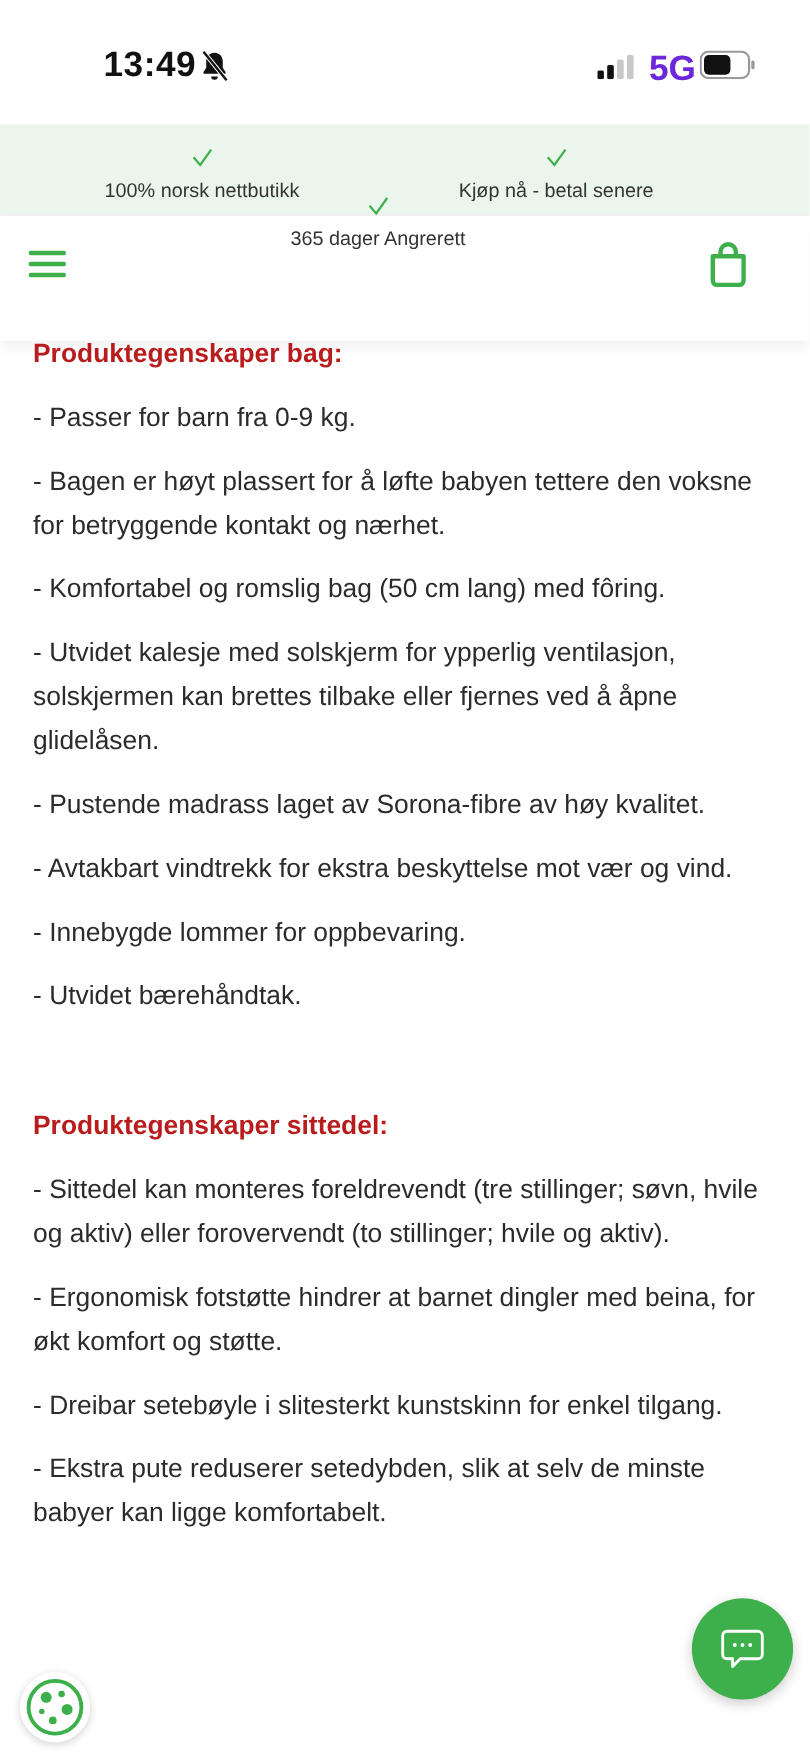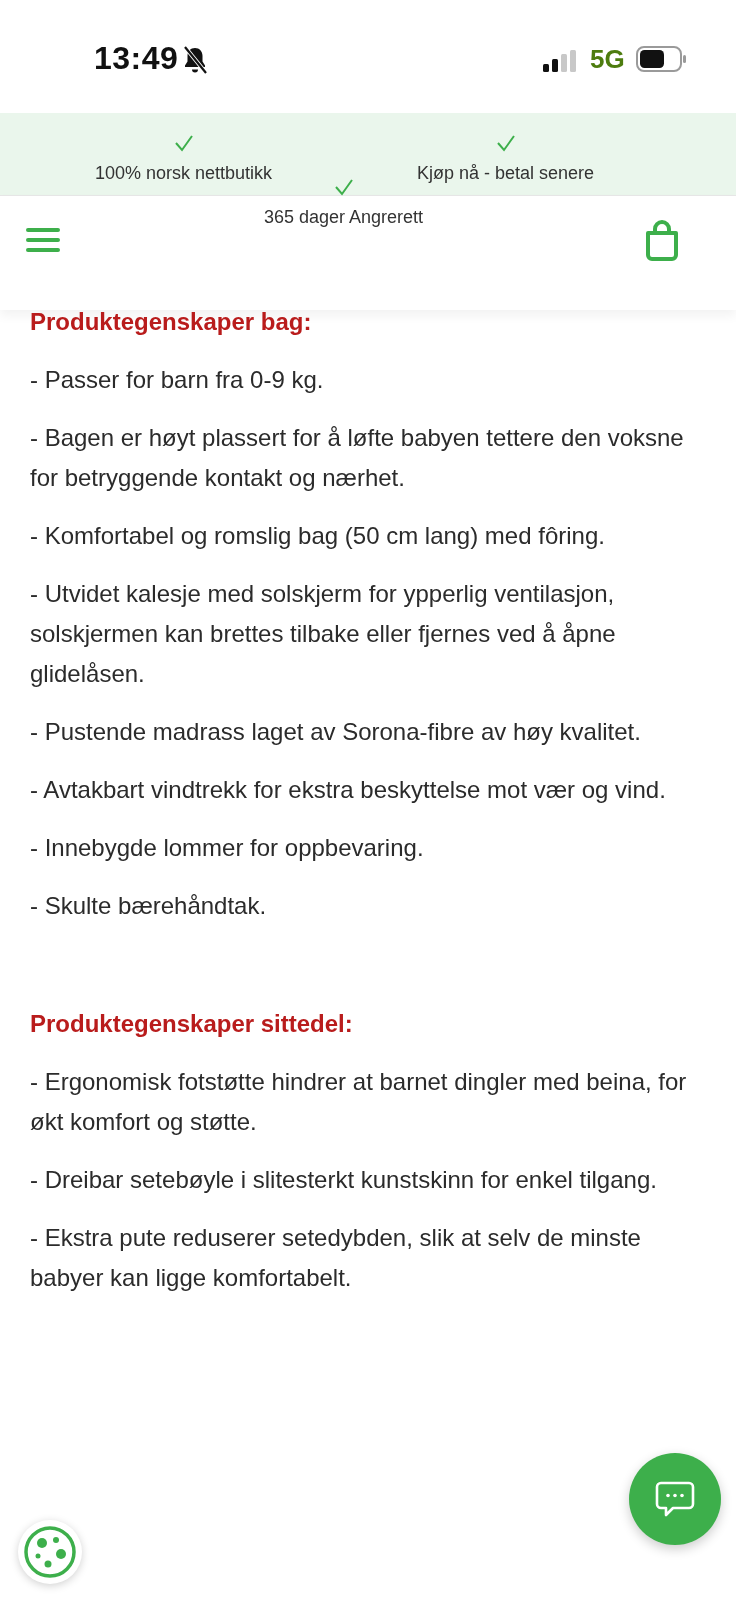--- a/index.html
+++ b/index.html
@@ -4,21 +4,21 @@
 <style>
   * { box-sizing: border-box; margin: 0; padding: 0; }
   html, body { width: 736px; height: 1600px; overflow: hidden; background: #ffffff; }
   body { font-family: "Liberation Sans", "DejaVu Sans", sans-serif; color: #2b2b2b; position: relative; }
 
   
   .status-bar { position: absolute; top: 0; left: 0; width: 736px; height: 113px; background: #fff; margin-left: 16px; }
   .status-time { position: absolute; left: 78px; top: 40px; font-size: 32px; font-weight: 700; color: #111; letter-spacing: 0.5px; }
   .bell-icon { position: absolute; left: 166px; top: 45px; width: 26px; height: 30px; }
   .signal-icon { position: absolute; left: 527px; top: 50px; width: 36px; height: 22px; }
-  .network-label { position: absolute; left: 574px; top: 44px; font-size: 26px; font-weight: 600; color: #4d7c0f; }
+  .network-label { position: absolute; left: 574px; top: 44px; font-size: 32px; font-weight: 600; color: #6d28d9; }
   .battery-icon { position: absolute; left: 620px; top: 46px; width: 52px; height: 26px; }
 
   
   .promo-banner { position: absolute; top: 113px; left: 0; width: 736px; height: 82px; background: #eaf6ec; }
   .promo-item { position: absolute; font-size: 18px; color: #333; display: flex; align-items: center; gap: 10px; white-space: nowrap; flex-direction: column; }
   .promo-item .check { width: 20px; height: 20px; }
   .promo-1 { left: 95px; top: 133px; }
   .promo-2 { left: 417px; top: 133px; }
   .promo-3 { left: 264px; top: 177px; }
 
@@ -103,23 +103,24 @@
 
 <div class="content">
   <div class="section-heading">Produktegenskaper bag:</div>
   <p class="para">- Passer for barn fra 0-9 kg.</p>
   <p class="para">- Bagen er høyt plassert for å løfte babyen tettere den voksne for betryggende kontakt og nærhet.</p>
   <p class="para">- Komfortabel og romslig bag (50 cm lang) med fôring.</p>
   <p class="para">- Utvidet kalesje med solskjerm for ypperlig ventilasjon, solskjermen kan brettes tilbake eller fjernes ved å åpne glidelåsen.</p>
   <p class="para">- Pustende madrass laget av Sorona-fibre av høy kvalitet.</p>
   <p class="para">- Avtakbart vindtrekk for ekstra beskyttelse mot vær og vind.</p>
   <p class="para">- Innebygde lommer for oppbevaring.</p>
-  <p class="para">- Skulte bærehåndtak.</p>
+  <p class="para">- Utvidet bærehåndtak.</p>
   <div class="spacer"></div>
   <div class="section-heading">Produktegenskaper sittedel:</div>
+  <p class="para">- Sittedel kan monteres foreldrevendt (tre stillinger; søvn, hvile og aktiv) eller forovervendt (to stillinger; hvile og aktiv).</p>
   <p class="para">- Ergonomisk fotstøtte hindrer at barnet dingler med beina, for økt komfort og støtte.</p>
   <p class="para">- Dreibar setebøyle i slitesterkt kunstskinn for enkel tilgang.</p>
   <p class="para">- Ekstra pute reduserer setedybden, slik at selv de minste babyer kan ligge komfortabelt.</p>
 </div>
 
 <div class="chat-button">
   <svg viewBox="0 0 44 44">
     <path d="M8 6 H36 a4 4 0 0 1 4 4 V27 a4 4 0 0 1 -4 4 H20 L13 38 V31 H8 a4 4 0 0 1 -4 -4 V10 a4 4 0 0 1 4 -4 Z" fill="none" stroke="#fff" stroke-width="2.6" stroke-linejoin="round"></path>
     <circle cx="15" cy="18.5" r="1.8" fill="#fff"></circle>
     <circle cx="22" cy="18.5" r="1.8" fill="#fff"></circle>

